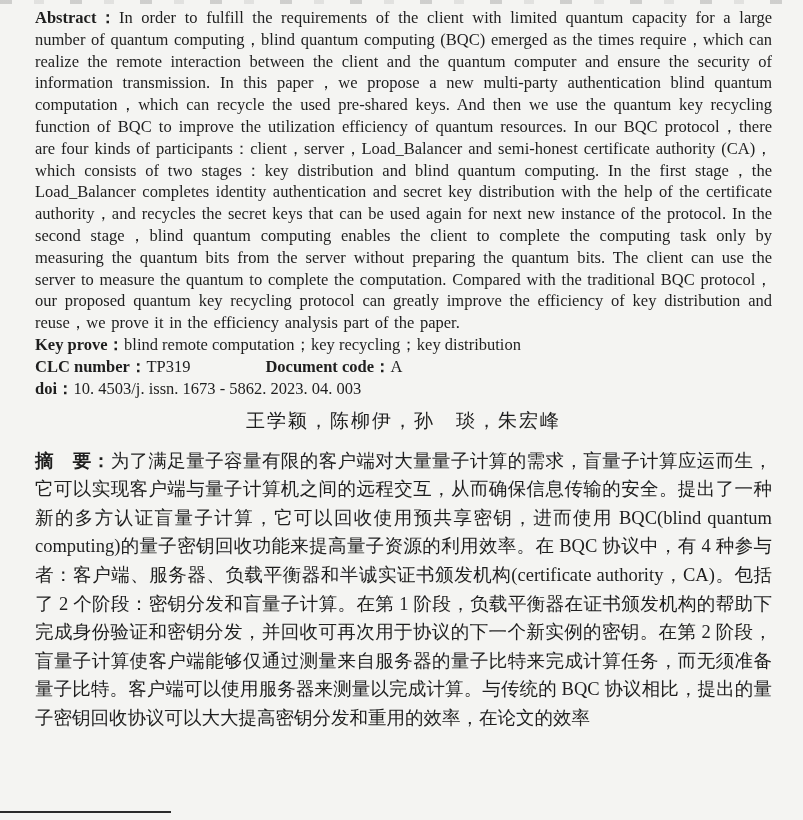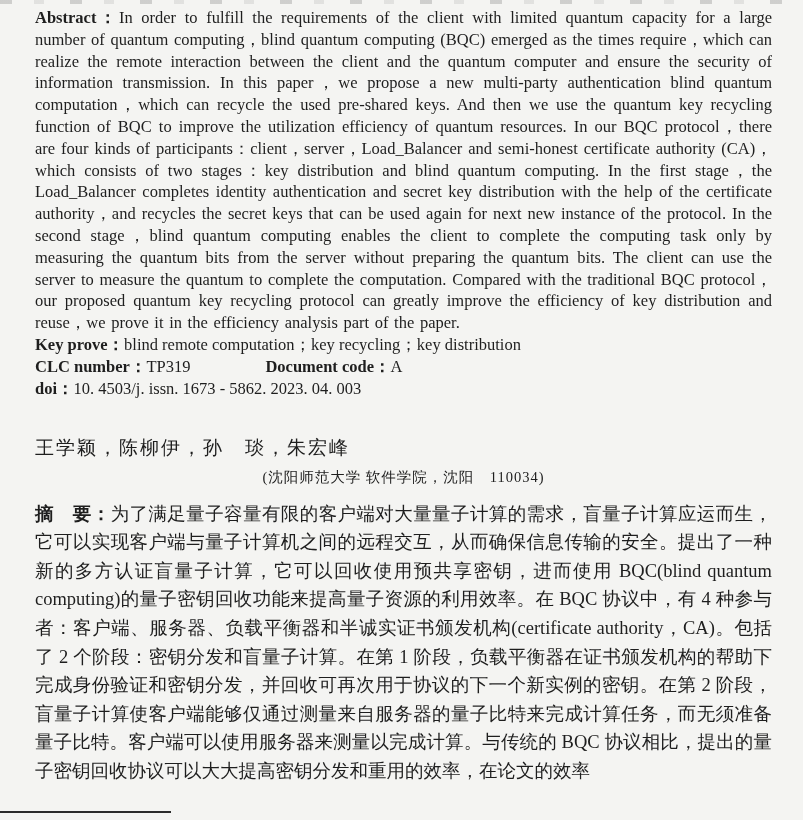--- a/index.html
+++ b/index.html
@@ -46,21 +46,22 @@
   .cn-title {
     margin: 27px 0 0 0;
     text-align: center;
     font-family: "Liberation Sans", "DejaVu Sans", sans-serif;
     font-weight: bold;
     font-size: 30px;
     letter-spacing: 1px;
     white-space: nowrap;
   }
   .authors {
-    margin: 34px 0 0 0;
+    margin: 7px 0 0 0;
+    text-align: center;
     font-size: 19px;
     letter-spacing: 2px;
   }
   .affiliation {
     margin: 7px 0 0 0;
     text-align: center;
     font-size: 14.5px;
     letter-spacing: 1px;
   }
   .cn-abstract {
@@ -90,20 +91,19 @@
 
     <p class="meta"><b class="label">Key prove：</b><span>blind remote computation；key recycling；key distribution</span></p>
 
     <p class="meta"><b class="label">CLC number：</b><span>TP319</span><span class="doc-code-group"><b class="label">Document code：</b><span>A</span></span></p>
 
     <p class="meta"><b class="label">doi：</b><span>10. 4503/j. issn. 1673 - 5862. 2023. 04. 003</span></p>
 
 
     <p class="authors">王学颖，陈柳伊，孙　琰，朱宏峰</p>
 
-    <p class="affiliation">(沈阳师范大学 软件学院，沈阳　110034)</p>
 
     <p class="cn-abstract"><b class="label">摘　要：</b><span>为了满足量子容量有限的客户端对大量量子计算的需求，盲量子计算应运而生，它可以实现客户端与量子计算机之间的远程交互，从而确保信息传输的安全。提出了一种新的多方认证盲量子计算，它可以回收使用预共享密钥，进而使用 BQC(blind quantum computing)的量子密钥回收功能来提高量子资源的利用效率。在 BQC 协议中，有 4 种参与者：客户端、服务器、负载平衡器和半诚实证书颁发机构(certificate authority，CA)。包括了 2 个阶段：密钥分发和盲量子计算。在第 1 阶段，负载平衡器在证书颁发机构的帮助下完成身份验证和密钥分发，并回收可再次用于协议的下一个新实例的密钥。在第 2 阶段，盲量子计算使客户端能够仅通过测量来自服务器的量子比特来完成计算任务，而无须准备量子比特。客户端可以使用服务器来测量以完成计算。与传统的 BQC 协议相比，提出的量子密钥回收协议可以大大提高密钥分发和重用的效率，在论文的效率</span></p>
 
   </div>
 
   <div class="footnote-rule"></div>
 </div>
 
 </body></html>

